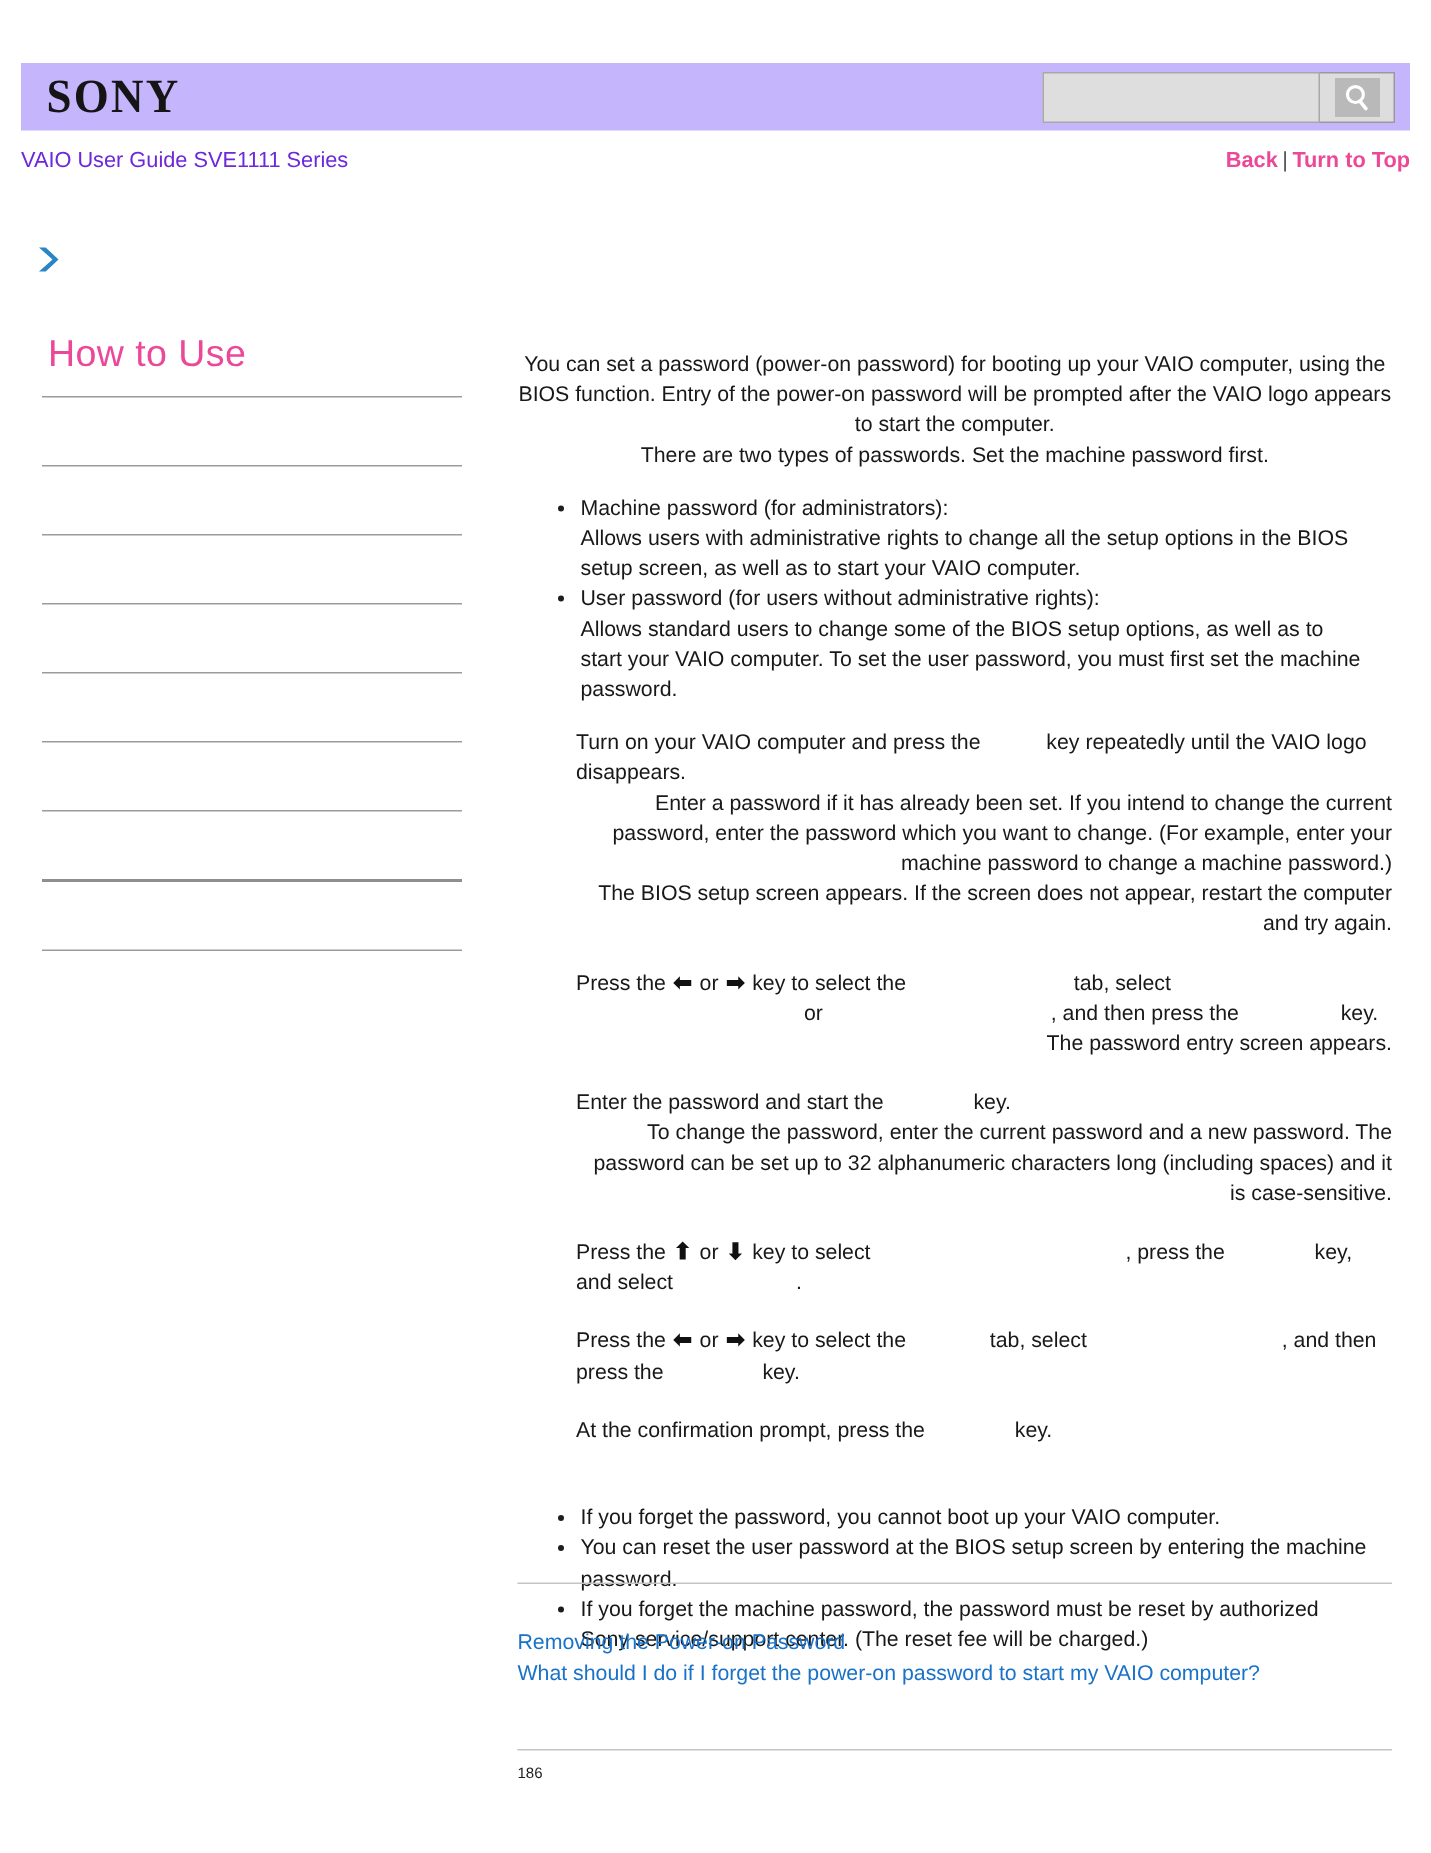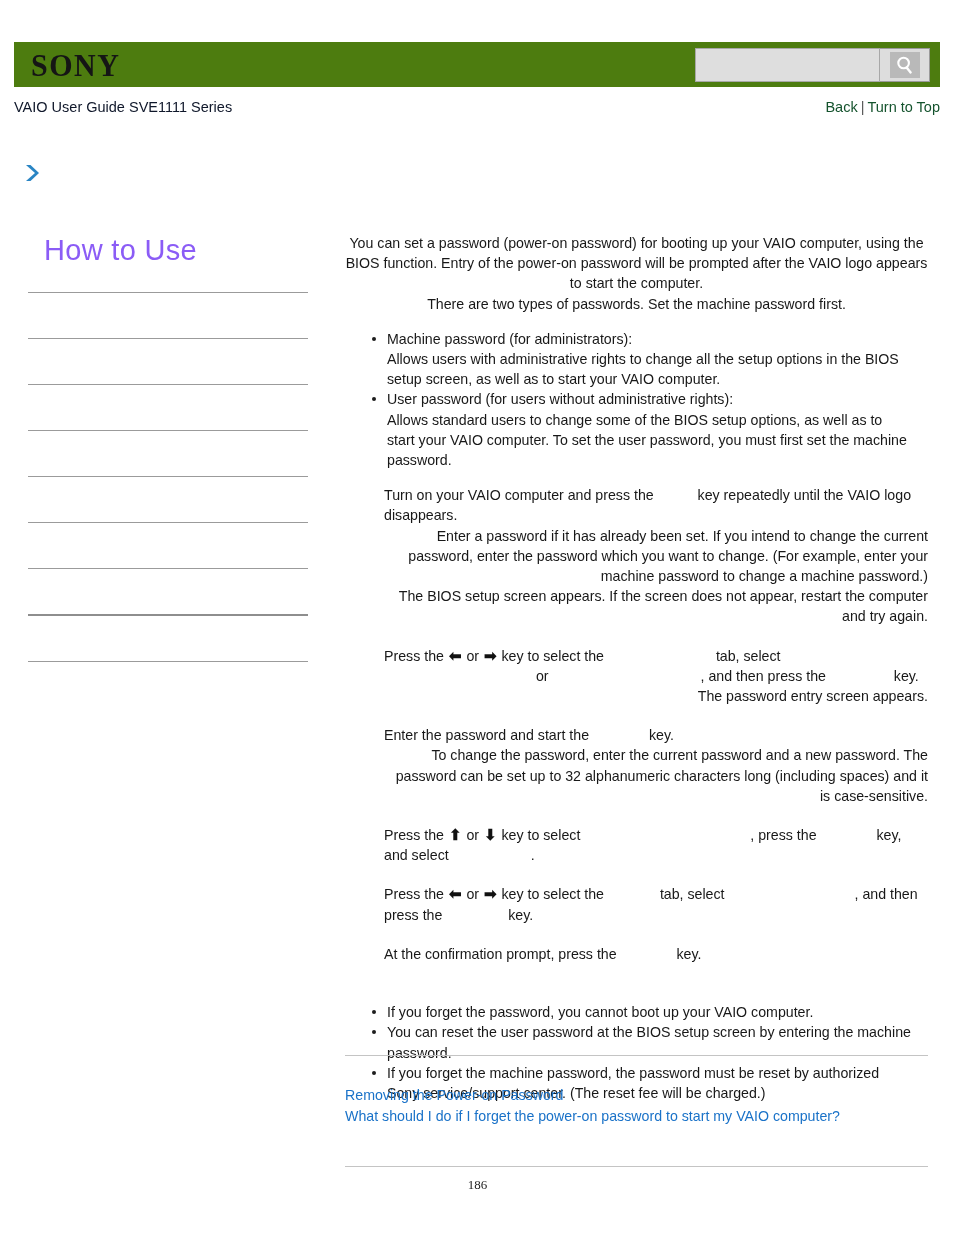--- a/index.html
+++ b/index.html
@@ -16,21 +16,21 @@
     overflow: hidden;
   }
 
   
   #header-bar {
     position: absolute;
     left: 14px;
     top: 42px;
     width: 926px;
     height: 45px;
-    background: #4d7c0f;
+    background: #c4b5fd;
     display: flex;
     align-items: center;
     justify-content: space-between;
   }
   #sony-logo {
     font-family: "Liberation Serif", serif;
     font-weight: bold;
     font-size: 30px;
     letter-spacing: 1.5px;
     color: #151515;
@@ -85,35 +85,36 @@
     left: 14px;
     top: 99px;
     width: 926px;
     height: 22px;
   }
   #guide-title {
     position: absolute;
     left: 0;
     top: 0;
     font-size: 14.5px;
-    color: #0f172a;
+    color: #6d28d9;
     white-space: nowrap;
     text-align: center;
   }
   #nav-links {
     position: absolute;
     right: 0;
     top: 0;
     font-size: 14.5px;
     white-space: nowrap;
   }
   #nav-links a {
-    color: #14532d;
+    color: #ec4899;
     text-decoration: none;
     cursor: pointer;
+    font-weight: bold;
   }
   #nav-links .sep {
     color: #555;
     margin: 0 3px;
   }
 
   
   #breadcrumb {
     position: absolute;
     left: 22px;
@@ -125,24 +126,24 @@
   }
 
   
   #sidebar {
     position: absolute;
     left: 28px;
     top: 218px;
     width: 280px;
   }
   #sidebar-title {
-    font-size: 29px;
+    font-size: 25px;
     font-weight: normal;
-    color: #8b5cf6;
-    margin: 16px;
+    color: #ec4899;
+    margin: 4px;
     padding-bottom: 9px;
     letter-spacing: 0.3px;
   }
   .side-item {
     height: 45px;
     border-top: 1px solid #9b9b9b;
     font-size: 13.5px;
     color: #1d1d1d;
     display: flex;
     align-items: center;
@@ -270,24 +271,22 @@
     top: 1166px;
     width: 583px;
     height: 1px;
     background: #c4c4c4;
   }
   #page-number {
     position: absolute;
     left: 345px;
     top: 1177px;
     width: 265px;
-    text-align: center;
-    font-size: 13px;
+    font-size: 10px;
     color: #1d1d1d;
-    font-family: Liberation Serif, serif;
   }
 </style>
 </head>
 <body>
 
 <div id="header-bar">
   <div id="sony-logo">SONY</div>
 
   <div id="search-group">
     <input id="search-input" type="text" placeholder="" style="">

